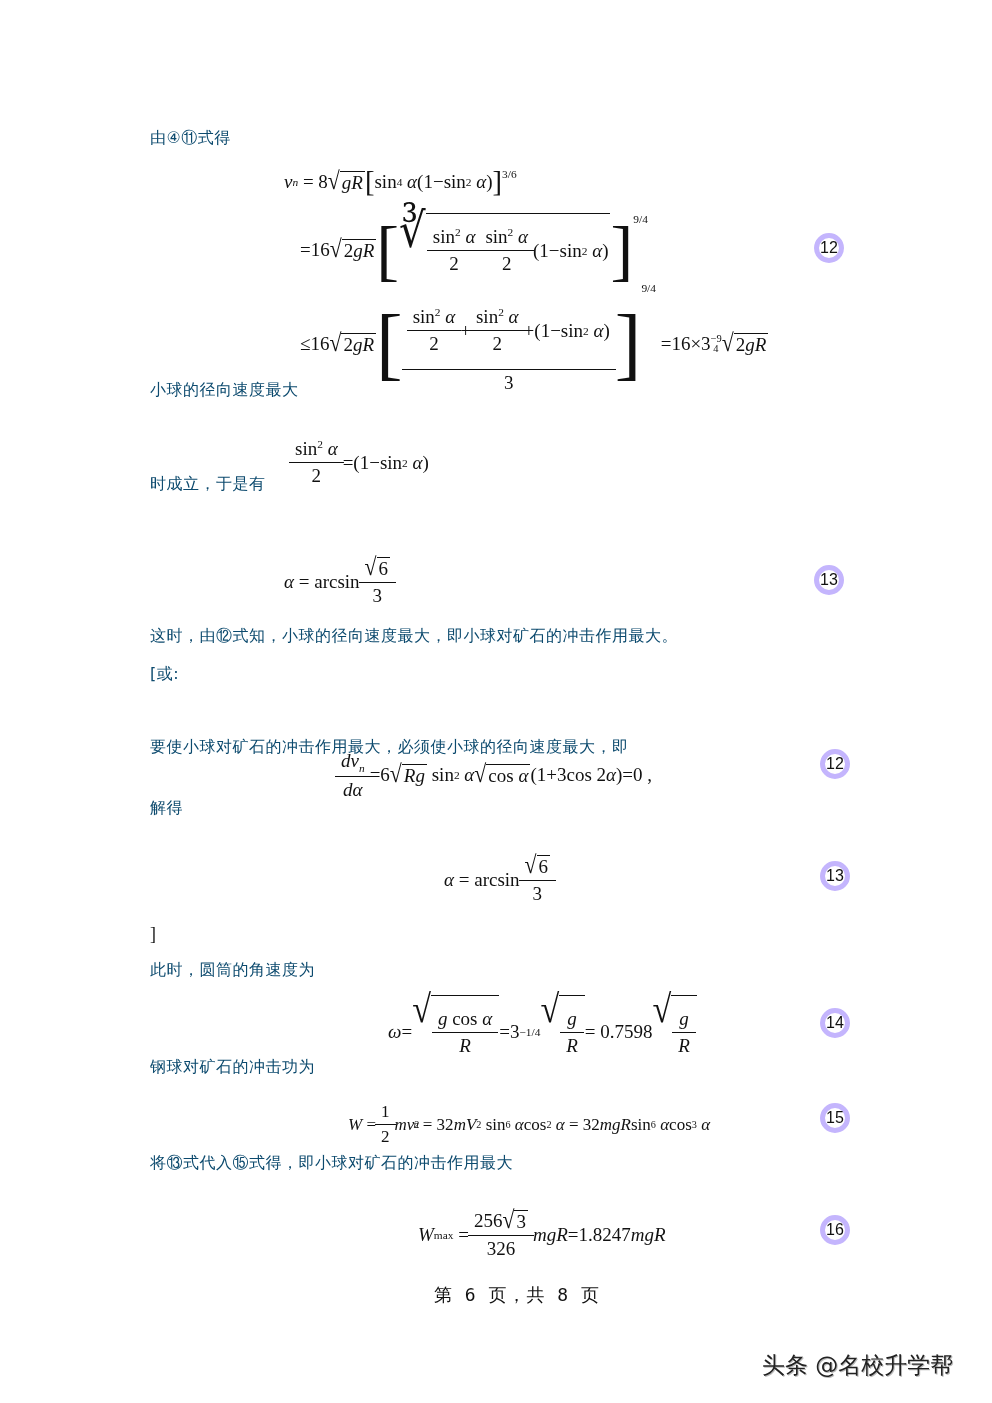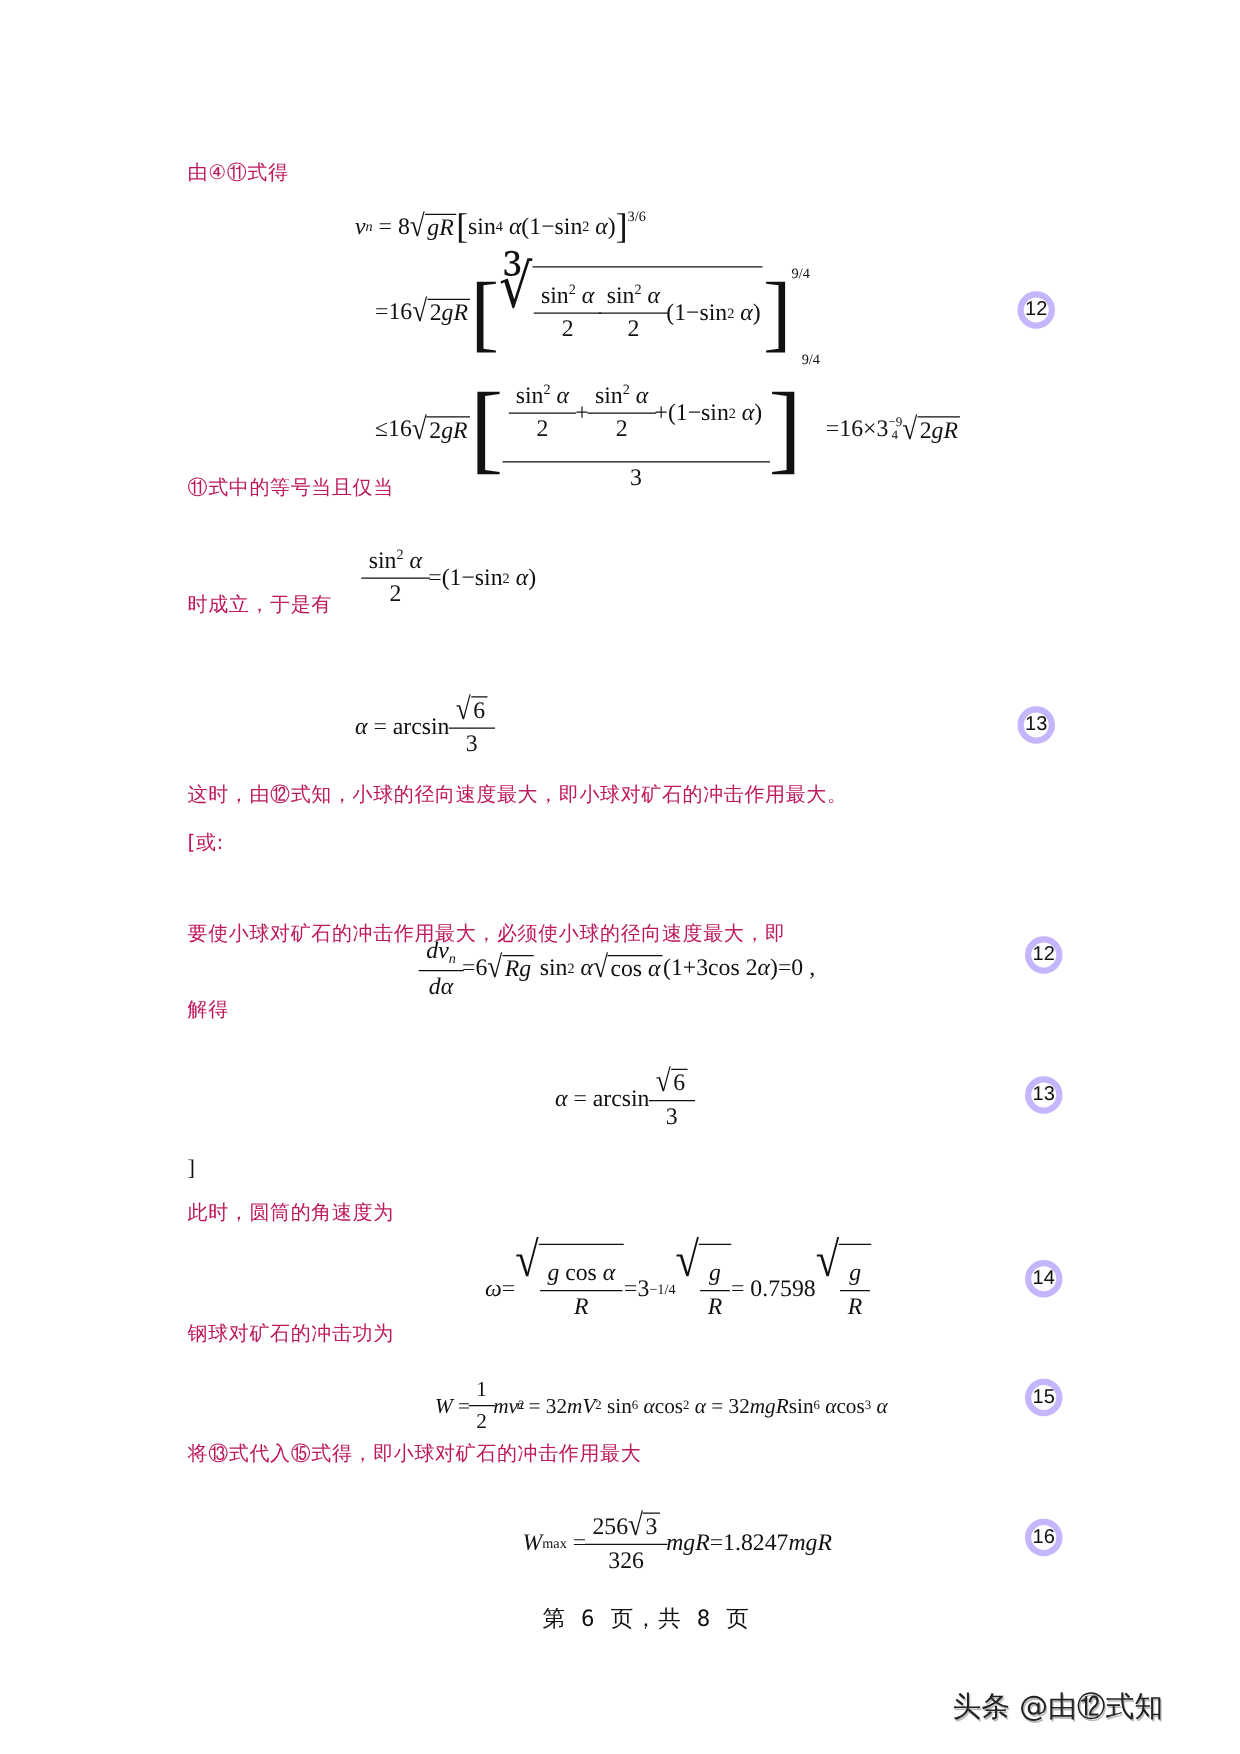--- a/index.html
+++ b/index.html
@@ -1,19 +1,19 @@
 <!DOCTYPE html>
 <html><head>
 <meta charset="utf-8">
 <style>
   html, body { margin: 0; padding: 0; background: #ffffff; }
   body { width: 992px; height: 1403px; position: relative; overflow: hidden;
          font-family: "Liberation Serif", "DejaVu Serif", serif; color: #111; }
   .cn { position: absolute; left: 150px; font-family: "DejaVu Sans", "Liberation Sans", sans-serif;
-        font-size: 16px; color: #be185d; letter-spacing: 0.5px; }
+        font-size: 16px; color: #0c4a6e; letter-spacing: 0.5px; }
   .eq { position: absolute; font-size: 19px; white-space: nowrap; display: flex; align-items: center; }
   .eqnum { position: absolute; font-size: 16px; width: 20px; height: 20px; border: 5px solid #c4b5fd;
            border-radius: 50%; text-align: center; line-height: 20px;
            font-family: Liberation Sans, sans-serif; }
   i.v { font-style: italic; }
   .frac { display: inline-flex; flex-direction: column; align-items: center; vertical-align: middle; margin: 12px 2px; }
   .frac .num { padding: 0 3px 2px; }
   .frac .den { border-top: 1.5px solid #111; padding: 2px 3px 0; width: 100%; text-align: center; }
   .sqrt { display: inline-flex; align-items: stretch; }
   .sqrt .rad { font-size: 1.15em; line-height: 1; transform: scaleY(1.15); }
@@ -90,21 +90,21 @@
   &nbsp;=16×3<sup style="display:inline-flex;flex-direction:column;font-size:0.55em;line-height:1;">
       <span>−9</span>
       <span>&nbsp;4</span>
     </sup>
   <span class="sqrt">
       <span class="rad">√</span>
       <span class="body">2<i class="v">gR</i></span>
     </span>
 </div>
 
-<div class="cn" style="top:380px">⑪式中的等号当且仅当</div>
+<div class="cn" style="top:380px">小球的径向速度最大</div>
 
 <div class="eq" style="left:290px; top:426px;">
   <span class="frac">
       <span class="num">sin<sup>2</sup>&nbsp;<i class="v">α</i></span>
       <span class="den">2</span>
     </span>=(1−sin<sup>2</sup>&nbsp;<i class="v">α</i>)
 </div>
 
 <div class="cn" style="top:474px">时成立，于是有</div>
 
@@ -201,13 +201,13 @@
       <span class="num">256<span class="sqrt">
           <span class="rad">√</span>
           <span class="body">3</span>
         </span></span>
       <span class="den">326</span>
     </span><i class="v">mgR</i>=1.8247<i class="v">mgR</i>
 </div>
 <div class="eqnum" style="left:820px; top:1215px;">16</div>
 
 <div class="footer">第 6 页，共 8 页</div>
-<div class="watermark">头条 @由⑫式知</div>
+<div class="watermark">头条 @名校升学帮</div>
 
 </body></html>

